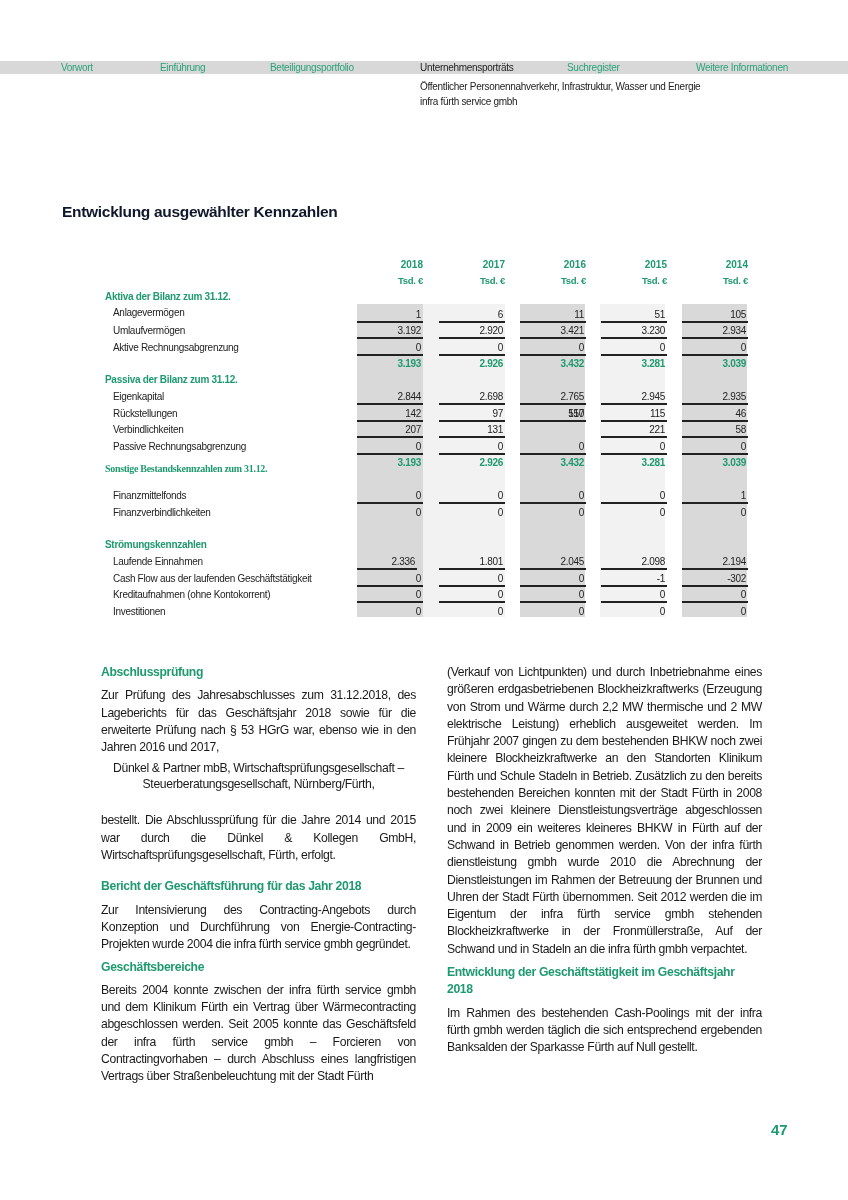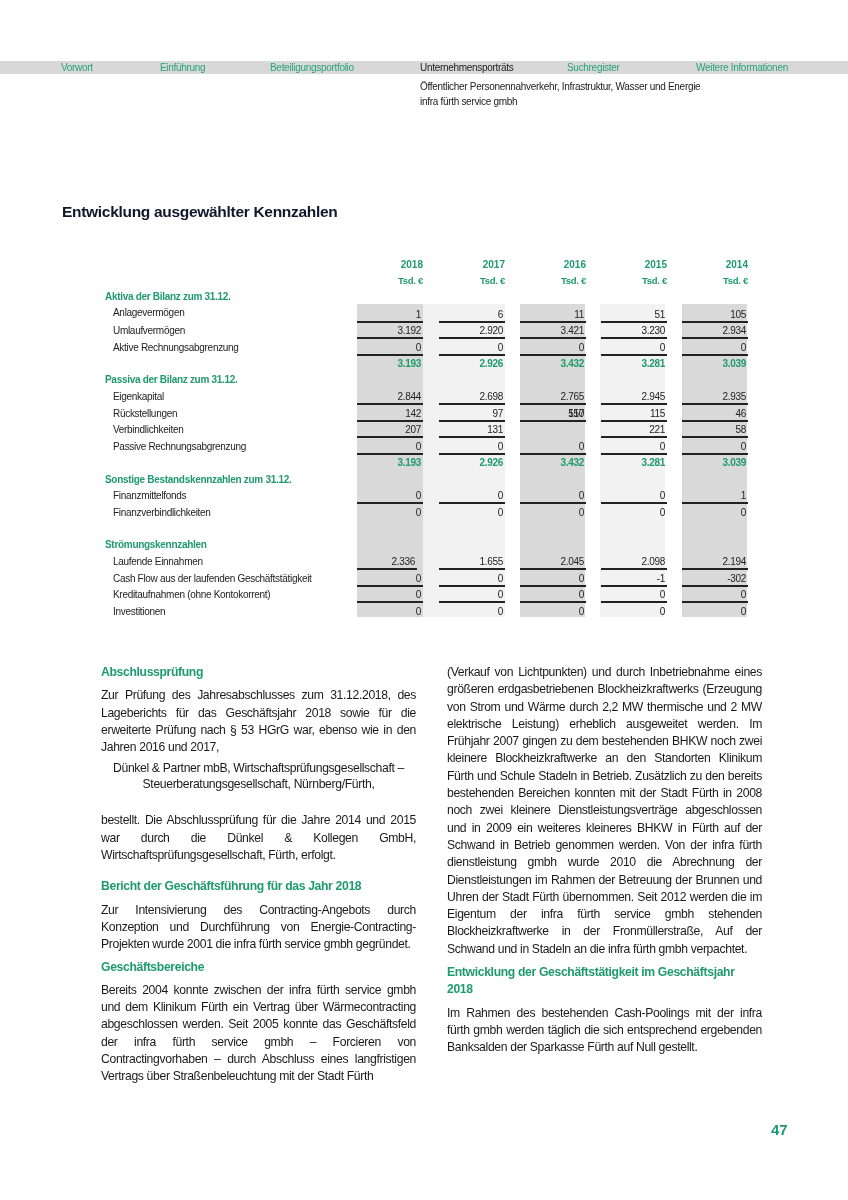--- a/index.html
+++ b/index.html
@@ -109,37 +109,37 @@
     <div class="cell ruled" style="left: 357px; width: 66px; top: 438.5px;">0</div>
     <div class="cell ruled" style="left: 439px; width: 66px; top: 438.5px;">0</div>
     <div class="cell ruled" style="left: 520px; width: 66px; top: 438.5px;">0</div>
     <div class="cell ruled" style="left: 601px; width: 66px; top: 438.5px;">0</div>
     <div class="cell ruled" style="left: 682px; width: 66px; top: 438.5px;">0</div>
     <div class="cell total" style="left: 357px; width: 66px; top: 455px;">3.193</div>
     <div class="cell total" style="left: 439px; width: 66px; top: 455px;">2.926</div>
     <div class="cell total" style="left: 520px; width: 66px; top: 455px;">3.432</div>
     <div class="cell total" style="left: 601px; width: 66px; top: 455px;">3.281</div>
     <div class="cell total" style="left: 682px; width: 66px; top: 455px;">3.039</div>
-    <div class="section-label" style="top: 474px;">Sonstige Bestandskennzahlen zum 31.12.</div>
+    <div class="section-label" style="top: 463px; font-family: Liberation Serif, serif;">Sonstige Bestandskennzahlen zum 31.12.</div>
     <div class="row-label" style="top: 490px;">Finanzmittelfonds</div>
     <div class="cell ruled" style="left: 357px; width: 66px; top: 488px;">0</div>
     <div class="cell ruled" style="left: 439px; width: 66px; top: 488px;">0</div>
     <div class="cell ruled" style="left: 520px; width: 66px; top: 488px;">0</div>
     <div class="cell ruled" style="left: 601px; width: 66px; top: 488px;">0</div>
     <div class="cell ruled" style="left: 682px; width: 66px; top: 488px;">1</div>
     <div class="row-label" style="top: 506.5px;">Finanzverbindlichkeiten</div>
     <div class="cell" style="left: 357px; width: 66px; top: 504.5px;">0</div>
     <div class="cell" style="left: 439px; width: 66px; top: 504.5px;">0</div>
     <div class="cell" style="left: 520px; width: 66px; top: 504.5px;">0</div>
     <div class="cell" style="left: 601px; width: 66px; top: 504.5px;">0</div>
     <div class="cell" style="left: 682px; width: 66px; top: 504.5px;">0</div>
     <div class="section-label" style="top: 538.5px;">Strömungskennzahlen</div>
     <div class="row-label" style="top: 556px;">Laufende Einnahmen</div>
     <div class="cell ruled" style="left: 357px; width: 60px; top: 554px;">2.336</div>
-    <div class="cell ruled" style="left: 439px; width: 66px; top: 554px;">1.655</div>
+    <div class="cell ruled" style="left: 439px; width: 66px; top: 554px;">1.801</div>
     <div class="cell ruled" style="left: 520px; width: 66px; top: 554px;">2.045</div>
     <div class="cell ruled" style="left: 601px; width: 66px; top: 554px;">2.098</div>
     <div class="cell ruled" style="left: 682px; width: 66px; top: 554px;">2.194</div>
     <div class="row-label" style="top: 572.5px;">Cash Flow aus der laufenden Geschäftstätigkeit</div>
     <div class="cell ruled" style="left: 357px; width: 66px; top: 570.5px;">0</div>
     <div class="cell ruled" style="left: 439px; width: 66px; top: 570.5px;">0</div>
     <div class="cell ruled" style="left: 520px; width: 66px; top: 570.5px;">0</div>
     <div class="cell ruled" style="left: 601px; width: 66px; top: 570.5px;">-1</div>
     <div class="cell ruled" style="left: 682px; width: 66px; top: 570.5px;">-302</div>
     <div class="row-label" style="top: 589px;">Kreditaufnahmen (ohne Kontokorrent)</div>
@@ -156,21 +156,21 @@
     <div class="cell" style="left: 682px; width: 66px; top: 603.5px;">0</div>
   </div>
 
 <div class="col" style="left:101px; top:664px;">
   <h3>Abschlussprüfung</h3>
   <p style="margin-top:6px">Zur Prüfung des Jahresabschlusses zum 31.12.2018, des Lageberichts für das Geschäftsjahr 2018 sowie für die erweiterte Prüfung nach § 53 HGrG war, ebenso wie in den Jahren 2016 und 2017,</p>
   <p class="center" style="margin-top:4px; line-height:16px">Dünkel &amp; Partner mbB, Wirtschaftsprüfungsgesellschaft –</p>
   <p class="center" style="line-height:16px">Steuerberatungsgesellschaft, Nürnberg/Fürth,</p>
   <p style="margin-top:20px">bestellt. Die Abschlussprüfung für die Jahre 2014 und 2015 war durch die Dünkel &amp; Kollegen GmbH, Wirtschaftsprüfungsgesellschaft, Fürth, erfolgt.</p>
   <h3 style="margin-top:14px">Bericht der Geschäftsführung für das Jahr 2018</h3>
-  <p style="margin-top:6px">Zur Intensivierung des Contracting-Angebots durch Konzeption und Durchführung von Energie-Contracting-Projekten wurde 2001 die infra fürth service gmbh gegründet.</p>
+  <p style="margin-top:6px">Zur Intensivierung des Contracting-Angebots durch Konzeption und Durchführung von Energie-Contracting-Projekten wurde 2004 die infra fürth service gmbh gegründet.</p>
   <h3 style="margin-top:5px">Geschäftsbereiche</h3>
   <p style="margin-top:6px">Bereits 2004 konnte zwischen der infra fürth service gmbh und dem Klinikum Fürth ein Vertrag über Wärmecontracting abgeschlossen werden. Seit 2005 konnte das Geschäftsfeld der infra fürth service gmbh – Forcieren von Contractingvorhaben – durch Abschluss eines langfristigen Vertrags über Straßenbeleuchtung mit der Stadt Fürth</p>
 </div>
 
 <div class="col" style="left:447px; top:664px;">
   <p>(Verkauf von Lichtpunkten) und durch Inbetriebnahme eines größeren erdgasbetriebenen Blockheizkraftwerks (Erzeugung von Strom und Wärme durch 2,2 MW thermische und 2 MW elektrische Leistung) erheblich ausgeweitet werden. Im Frühjahr 2007 gingen zu dem bestehenden BHKW noch zwei kleinere Blockheizkraftwerke an den Standorten Klinikum Fürth und Schule Stadeln in Betrieb. Zusätzlich zu den bereits bestehenden Bereichen konnten mit der Stadt Fürth in 2008 noch zwei kleinere Dienstleistungsverträge abgeschlossen und in 2009 ein weiteres kleineres BHKW in Fürth auf der Schwand in Betrieb genommen werden. Von der infra fürth dienstleistung gmbh wurde 2010 die Abrechnung der Dienstleistungen im Rahmen der Betreuung der Brunnen und Uhren der Stadt Fürth übernommen. Seit 2012 werden die im Eigentum der infra fürth service gmbh stehenden Blockheizkraftwerke in der Fronmüllerstraße, Auf der Schwand und in Stadeln an die infra fürth gmbh verpachtet.</p>
   <h3 style="margin-top:6px">Entwicklung der Geschäftstätigkeit im Geschäftsjahr 2018</h3>
   <p style="margin-top:6px">Im Rahmen des bestehenden Cash-Poolings mit der infra fürth gmbh werden täglich die sich entsprechend ergebenden Banksalden der Sparkasse Fürth auf Null gestellt.</p>
 </div>
 

